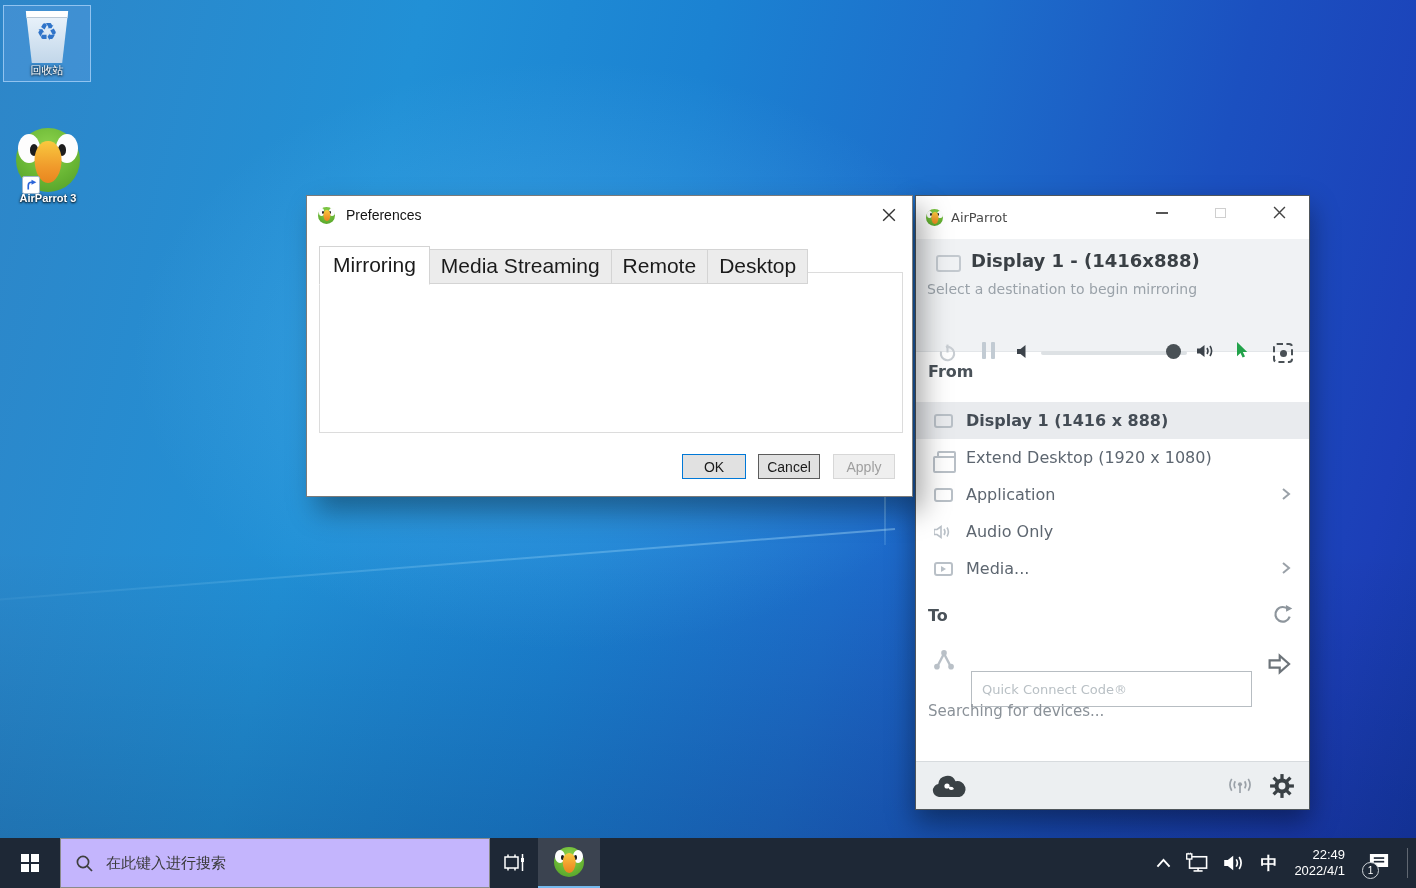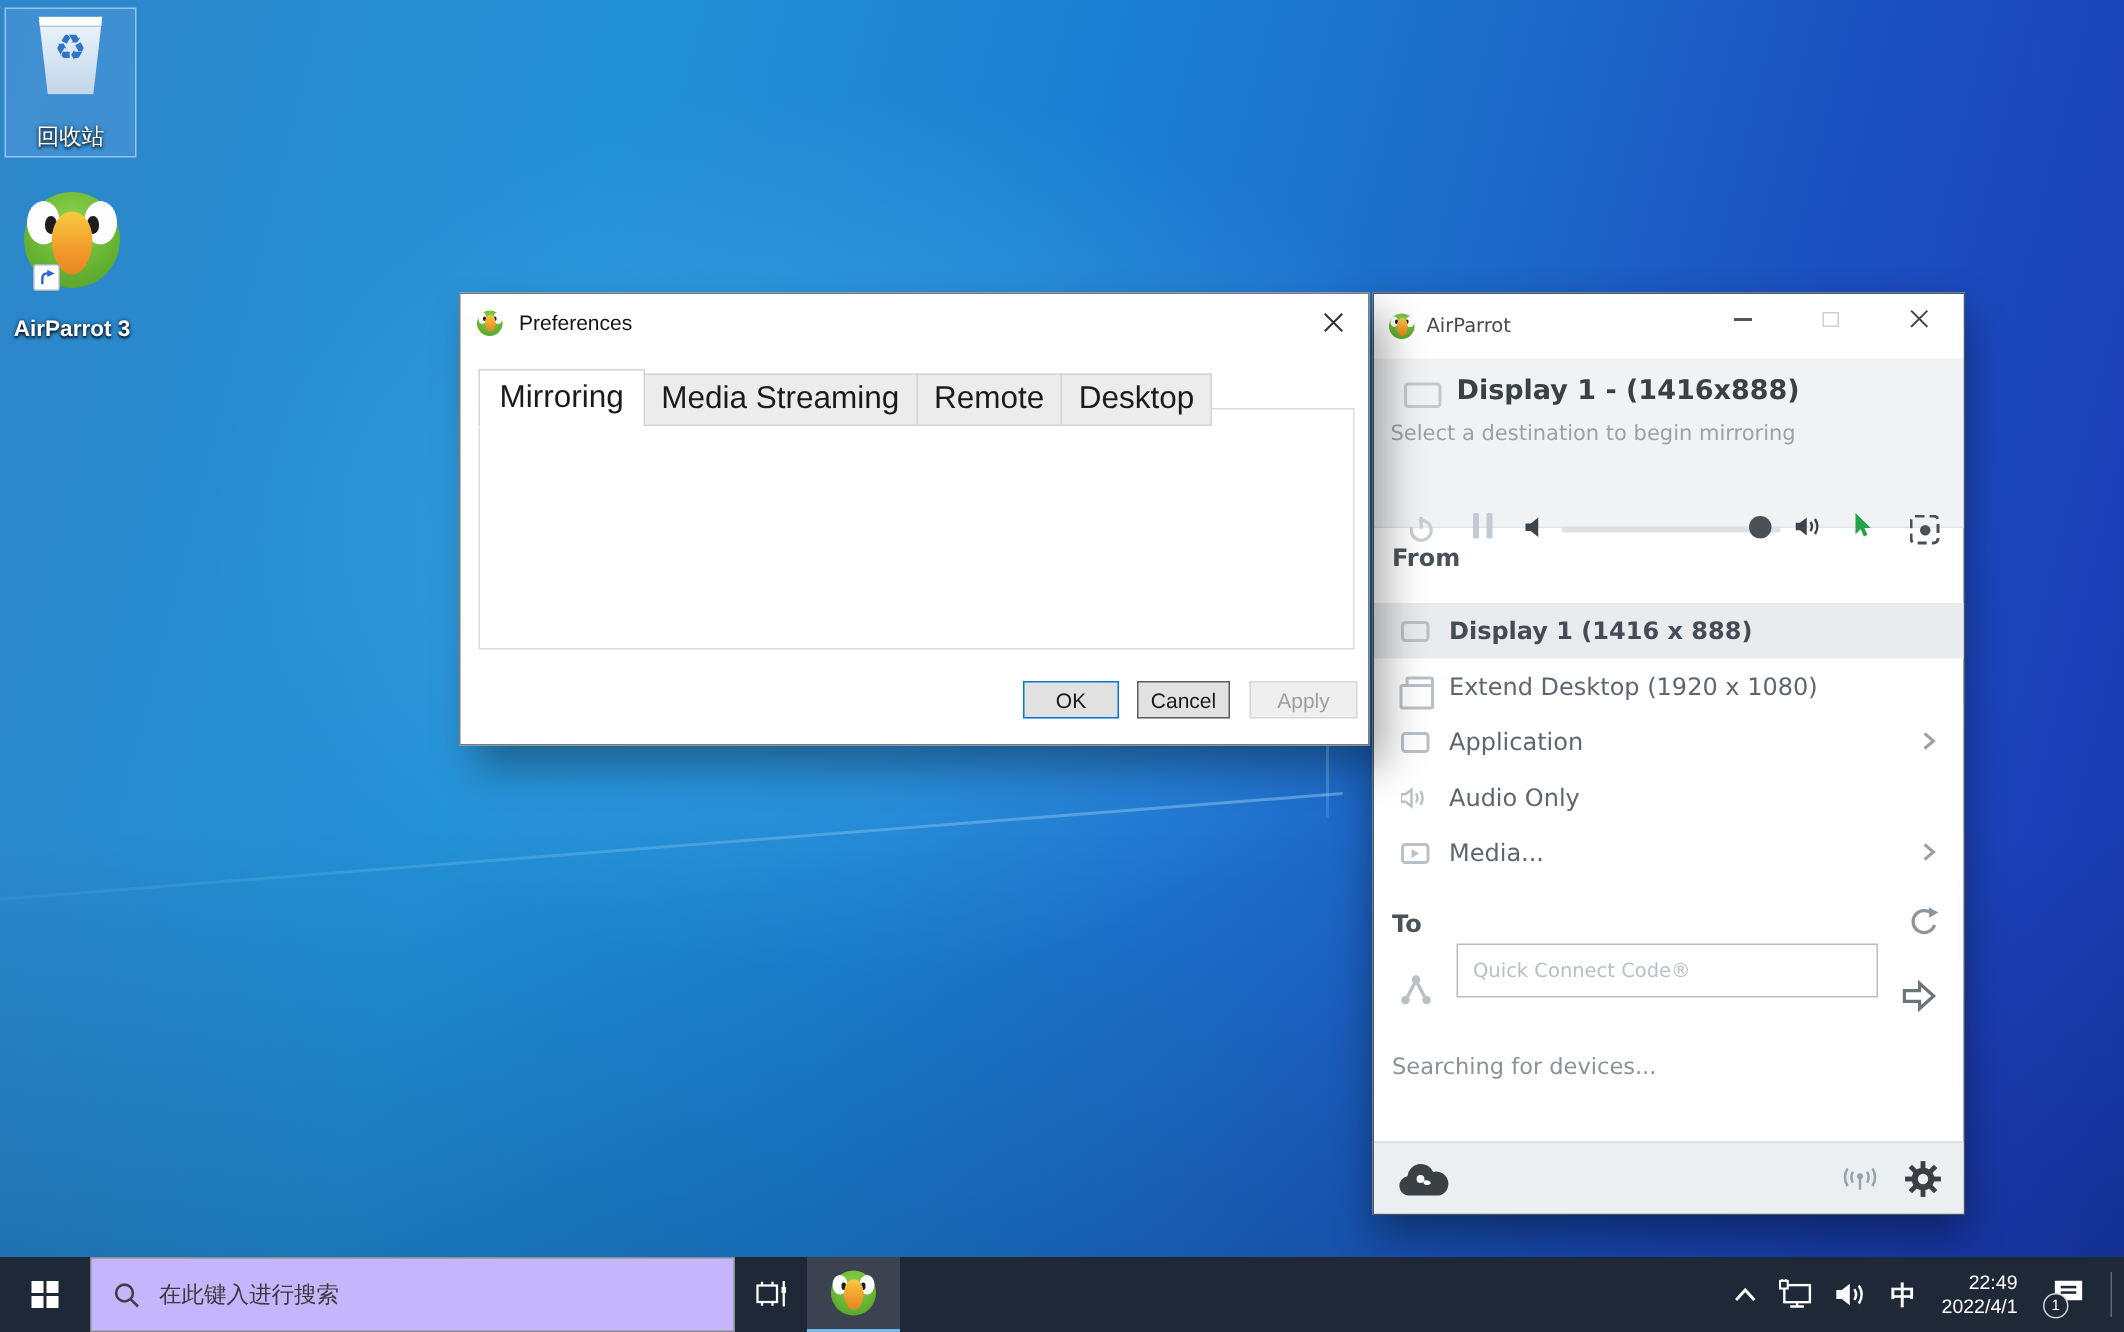--- a/index.html
+++ b/index.html
@@ -10,21 +10,21 @@
   .wallpaper { position:absolute; inset:0; background:
       radial-gradient(ellipse 620px 420px at 40% 40%, rgba(110,200,250,.38), rgba(110,200,250,0) 70%),
       linear-gradient(104deg, #2e86c8 0%, #2190d6 26%, #1b82d2 44%, #1d6ecb 60%, #1b50c0 77%, #1c3fb8 92%, #1639a8 100%);
   }
   .wallpaper .shade { position:absolute; inset:0; background:linear-gradient(180deg, rgba(0,10,50,0) 62%, rgba(0,10,50,.22) 100%); }
   .ray-v { position:absolute; left:884px; top:430px; width:2px; height:115px; background:linear-gradient(180deg, rgba(170,225,252,.65), rgba(170,225,252,.15)); }
   .ray-d { position:absolute; left:-30px; top:528px; width:925px; height:2px; background:linear-gradient(90deg, rgba(180,230,255,.05), rgba(180,230,255,.4)); transform:rotate(-4.5deg); transform-origin:right center; }
 
   
   .desk-icon { position:absolute; text-align:center; z-index:5; }
-  .desk-icon .lbl { margin-top:19px; font-size:15px; color:#fff; text-shadow:0 1px 2px rgba(0,0,0,.85), 0 0 3px rgba(0,0,0,.6); }
+  .desk-icon .lbl { margin-top:0; font-size:11px; color:#fff; text-shadow:0 1px 2px rgba(0,0,0,.85), 0 0 3px rgba(0,0,0,.6); }
   .recycle { left:3px; top:5px; width:88px; padding:5px 0 3px; background:rgba(100,160,225,.35); border:1px solid rgba(160,205,245,.85); }
   .bin { position:relative; width:46px; height:52px; margin:0 auto; background:linear-gradient(180deg, rgba(246,251,255,.95), rgba(208,222,236,.9)); clip-path:polygon(4% 0, 96% 0, 83% 100%, 17% 100%); }
   .bin .recyc { position:absolute; left:0; right:0; top:9px; font-family:"DejaVu Sans",sans-serif; font-size:24px; color:#2f74c9; line-height:1; }
   .bin .rim { position:absolute; left:2px; right:2px; top:0; height:7px; background:rgba(255,255,255,.95); border-bottom:1px solid #b9c8d6; }
   .ap-desk { left:6px; top:128px; width:84px;font-weight:bold; }
 
   
   .parrot { position:relative; border-radius:50%; background:radial-gradient(circle at 50% 32%, #8ed44e 0%, #69b634 55%, #4f9b27 100%); }
   .parrot .eye { position:absolute; top:9%; width:35%; height:46%; background:#fdfdfd; border-radius:50%; }
   .parrot .eye.l { left:3%; } .parrot .eye.r { right:3%; }
@@ -53,21 +53,21 @@
   .cbx { position:absolute; width:17px; height:17px; background:#fff; border:1px solid #595959; }
   .cbx1 { left:44px; top:149px; } .cbx2 { left:44px; top:193px; }
   .cbx1-label { position:absolute; left:67px; top:148px; }
   .cbx2-label { position:absolute; left:67px; top:192px; }
   .mini-select { position:absolute; left:451px; top:142px; width:46px; height:26px; background:linear-gradient(180deg,#f2f2f2,#e3e3e3); border:1px solid #9b9b9b; display:flex; align-items:center; justify-content:space-between; padding:0 6px 0 9px; font-size:14px; }
   .mini-select .arr { width:0; height:0; border-left:4px solid transparent; border-right:4px solid transparent; border-top:5px solid #6d6d6d; }
   .minutes-label { position:absolute; left:506px; top:148px; }
   .dlg-btn { position:absolute; top:258px; height:25px; font-size:14px; display:flex; align-items:center; justify-content:center; background:#e1e1e1; }
   .btn-ok { left:375px; width:64px; border:1px solid #0078d7; }
   .btn-cancel { left:451px; width:62px; border:1px solid #5c5c5c; }
-  .btn-apply { left:526px; width:72px; background:#efefef; border:1px solid #d7d7d7; color:#9f9f9f; }
+  .btn-apply { left:526px; width:62px; background:#efefef; border:1px solid #d7d7d7; color:#9f9f9f; }
 
   
   .apwin { position:absolute; left:915px; top:195px; width:395px; height:615px; background:#fff; border:1px solid #4f565c; box-shadow:0 12px 26px rgba(0,0,0,.4); z-index:20; font-family:"DejaVu Sans",sans-serif; }
   .ap-titlebar { position:relative; height:43px; background:#fff; display:flex; align-items:center; padding-left:10px; }
   .ap-title { margin-left:8px; font-size:13px; color:#4a4a4a; }
   .ap-ctrls { position:absolute; right:0; top:0; height:33px; display:flex; }
   .ap-ctrls .winbtn { width:59px; height:33px; }
   .ap-top { position:relative; height:113px; background:#f0f2f4; border-bottom:1px solid #e3e6e9; }
   .ap-display-icon { position:absolute; left:20px; top:16px; width:25px; height:17px; border:2px solid #c3c9cf; border-radius:3px; }
   .ap-heading { position:absolute; left:55px; top:11px; font-size:18px; font-weight:600; color:#3a4045; }
@@ -88,21 +88,21 @@
   .ap-row.selected { background:#e9ebee; font-weight:bold; color:#444c55; }
   .ap-row .ic { width:32px; display:flex; align-items:center; }
   .ap-row .chev { position:absolute; right:14px; top:9px; }
   .rect-ic { width:19px; height:14px; border:2px solid #b9c0c7; border-radius:3px; position:relative; }
   .extend-ic { width:19px; height:13px; border:2px solid #b9c0c7; border-radius:2px; position:relative; margin-left:3px; }
   .extend-ic:before { content:""; position:absolute; left:-6px; top:3px; width:19px; height:13px; border:2px solid #b9c0c7; border-radius:2px; background:#fff; }
   .media-ic { width:19px; height:14px; border:2px solid #b9c0c7; border-radius:3px; display:flex; align-items:center; justify-content:center; }
   .media-ic i { width:0; height:0; border-top:3.5px solid transparent; border-bottom:3.5px solid transparent; border-left:5px solid #b9c0c7; }
   .ap-refresh { position:absolute; left:355px; top:408px; }
   .ap-qc-icon { position:absolute; left:16px; top:452px; }
-  .ap-qc-input { position:absolute; left:55px; top:433px; width:281px; height:36px; border:1px solid #b7bdc2; background:#fff; font-family:"DejaVu Sans",sans-serif; font-size:13px; color:#4a5259; padding:0 10px; outline:none; }
+  .ap-qc-input { position:absolute; left:55px; top:475px; width:281px; height:36px; border:1px solid #b7bdc2; background:#fff; font-family:"DejaVu Sans",sans-serif; font-size:13px; color:#4a5259; padding:0 10px; outline:none; }
   .ap-qc-input::placeholder { color:#b9c0c5; }
   .ap-qc-send { position:absolute; left:350px; top:455px; }
   .ap-status { position:absolute; left:12px; top:506px; font-size:15px; color:#8a9198; }
   .ap-bottom { position:absolute; left:0; bottom:0; width:100%; height:48px; background:#eceff1; border-top:1px solid #d7dbde; }
   .ap-cloud { position:absolute; left:14px; top:11px; }
   .ap-cast { position:absolute; right:56px; top:13px; }
   .ap-gear { position:absolute; right:14px; top:11px; }
 
   
   .taskbar { position:absolute; left:0; bottom:0; width:1416px; height:50px; background:#1e2836; display:flex; align-items:stretch; z-index:50; }

